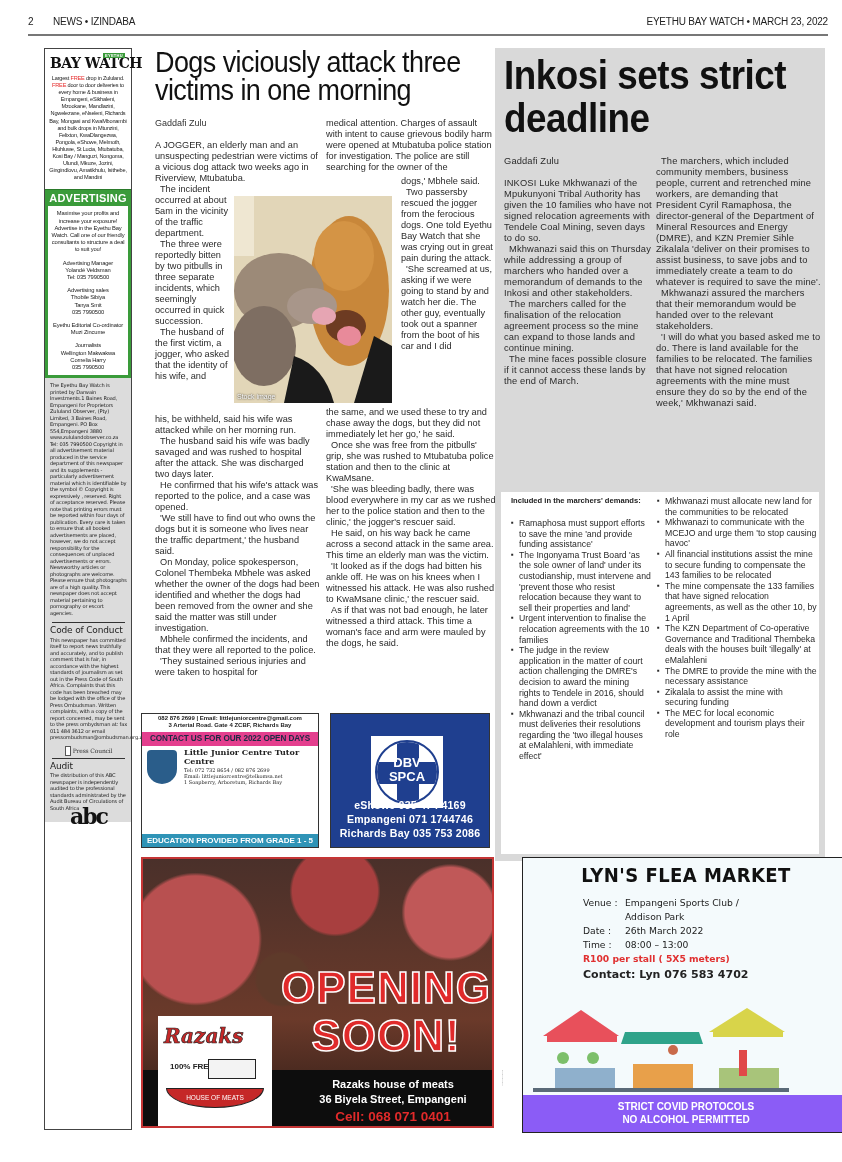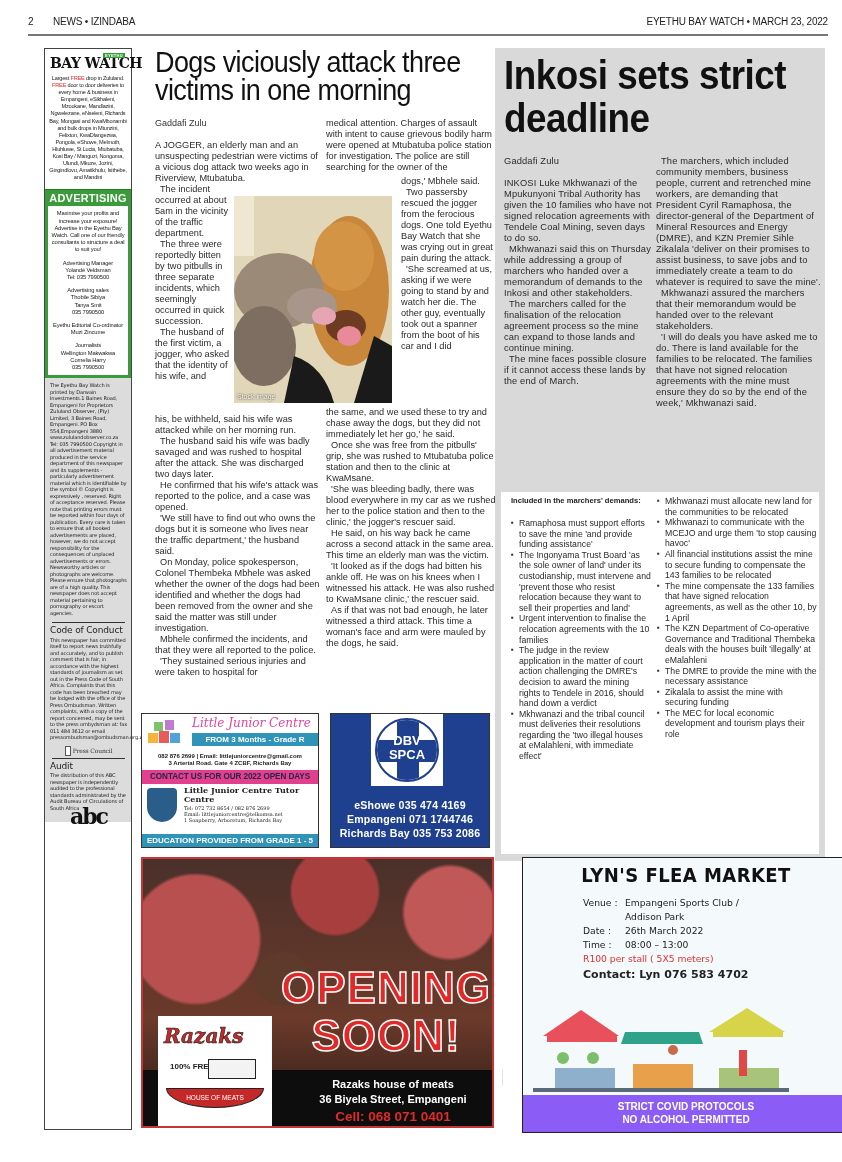--- a/index.html
+++ b/index.html
@@ -57,21 +57,21 @@
   .ljc-from { position: absolute; left: 50px; top: 19px; width: 126px; height: 13px; background: #2f94b7; color: #fff; font-weight: bold; font-size: 8px; text-align: center; line-height: 13px; }
   .ljc-contact { text-align: center; font-weight: bold; font-size: 6px; line-height: 7px; color: #222; margin-top: 1px; }
   .ljc-pink { background: #e43f8e; color: #1c2a44; font-weight: bold; font-size: 8.2px; text-align: center; line-height: 14px; margin-top: 3px; letter-spacing: -0.1px; }
   .ljc-tutor { position: relative; height: 46px; }
   .ljc-shield { position: absolute; left: 5px; top: 4px; width: 30px; height: 34px; background: #2a5d8a; border-radius: 4px 4px 15px 15px; }
   .ljc-tname { position: absolute; left: 42px; top: 2px; font-family: "DejaVu Serif", serif; font-weight: bold; font-size: 8px; line-height: 9px; color: #222; }
   .ljc-tinfo { position: absolute; left: 42px; top: 21px; font-family: "DejaVu Serif", serif; font-size: 5px; line-height: 6px; color: #222; }
   .ljc-edu { position: absolute; left: 0; bottom: 0; width: 100%; background: #2f94b7; color: #fff; font-weight: bold; font-size: 8px; text-align: center; line-height: 13px; }
 
   .ad-spca { position: absolute; left: 330px; top: 713px; width: 160px; height: 135px; background: #1f3f8f; border: 1px solid #333; }
-  .spca-logo { position: absolute; left: 40px; top: 0; width: 72px; height: 72px; background: #fff; }
+  .spca-logo { position: absolute; left: 40px; top: 22px; width: 72px; height: 72px; background: #fff; }
   .spca-circle { position: absolute; left: 4px; top: 4px; width: 64px; height: 64px; border: 2px solid #1f3f8f; border-radius: 50%; overflow: hidden; background: #fff; }
   .spca-v { position: absolute; left: 20px; top: 0; width: 22px; height: 64px; background: #1f3f8f; }
   .spca-h { position: absolute; left: 0; top: 20px; width: 64px; height: 22px; background: #1f3f8f; }
   .spca-txt { position: absolute; left: 0; top: 14px; width: 100%; text-align: center; color: #fff; font-weight: bold; font-size: 13px; line-height: 14px; }
   .spca-lines { position: absolute; left: 0; top: 84px; width: 100%; text-align: center; color: #fff; font-weight: bold; font-size: 10.6px; line-height: 14px; letter-spacing: 0.2px; }
 
   
   .ad-razaks { position: absolute; left: 141px; top: 857px; width: 353px; height: 271px; border: 2px solid #c53535; background: #3a2420; overflow: hidden; }
   .rz-bg { position: absolute; inset: 0; background:
       radial-gradient(circle at 15% 30%, #b85050 0 18%, transparent 19%),
@@ -87,21 +87,21 @@
   .rz-logo .nm { position: absolute; left: 6px; top: 8px; font-family: "DejaVu Serif", serif; font-style: italic; font-weight: bold; font-size: 20px; color: #c52828; -webkit-text-stroke: 0.6px #222; }
   .rz-logo .fresh { position: absolute; left: 12px; top: 47px; font-size: 8px; line-height: 8px; color: #222; font-weight: bold; }
   .rz-logo .cleaver { position: absolute; left: 50px; top: 43px; width: 48px; height: 20px; border: 1.5px solid #222; background: #f3f3f3; }
   .rz-logo .ribbon { position: absolute; left: 8px; top: 72px; width: 98px; height: 20px; background: #c52828; border-radius: 0 0 50% 50% / 0 0 100% 100%; color: #fff; font-size: 6.5px; text-align: center; line-height: 18px; border: 1px solid #222; }
 
   .ad-flea { position: absolute; left: 522px; top: 857px; width: 328px; height: 276px; border: 1.5px solid #222; background: #f4fafc; overflow: hidden; }
   .fl-title { position: absolute; left: 0; top: 5px; width: 100%; text-align: center; font-family: "DejaVu Sans", sans-serif; font-weight: bold; font-size: 20px; letter-spacing: 0.5px; color: #111; transform: scaleX(0.9); }
   .fl-rows { position: absolute; left: 60px; top: 38px; font-family: "DejaVu Sans", sans-serif; font-size: 9.2px; line-height: 14px; color: #222; }
   .fl-row { display: flex; }
   .fl-row .k { width: 42px; }
-  .fl-price { color: #e03030; font-weight: normal; font-size: 9.2px; }
+  .fl-price { color: #e03030; font-weight: bold; font-size: 9.2px; }
   .fl-contact { font-weight: bold; font-size: 11px; margin-top: 2px; }
   .fl-scene { position: absolute; left: 10px; top: 148px; width: 256px; height: 90px; }
   .fl-red { position: absolute; left: 0; bottom: 0; width: 100%; height: 37px; background: #8b5cf6; color: #fff; font-weight: bold; font-size: 10px; line-height: 13px; text-align: center; padding-top: 5px; }
   .side-code { position: absolute; font-size: 4px; color: #555; writing-mode: vertical-rl; transform: rotate(180deg); }
 </style>
 </head>
 <body>
 
 <div class="hdr">
   <span class="pg">2</span>
@@ -226,21 +226,21 @@
     <div>Gaddafi Zulu</div>
     <div style="height:11px"></div>
     <div>INKOSI Luke Mkhwanazi of the Mpukunyoni Tribal Authority has given the 10 families who have not signed relocation agreements with Tendele Coal Mining, seven days to do so.</div>
     <div class="p-ind">Mkhwanazi said this on Thursday while addressing a group of marchers who handed over a memorandum of demands to the Inkosi and other stakeholders.</div>
     <div class="p-ind">The marchers called for the finalisation of the relocation agreement process so the mine can expand to those lands and continue mining.</div>
     <div class="p-ind">The mine faces possible closure if it cannot access these lands by the end of March.</div>
   </div>
   <div class="ink-col" style="left:161px; top:108px; width:165px;">
     <div class="p-ind">The marchers, which included community members, business people, current and retrenched mine workers, are demanding that President Cyril Ramaphosa, the director-general of the Department of Mineral Resources and Energy (DMRE), and KZN Premier Sihle Zikalala 'deliver on their promises to assist business, to save jobs and to immediately create a team to do whatever is required to save the mine'.</div>
     <div class="p-ind">Mkhwanazi assured the marchers that their memorandum would be handed over to the relevant stakeholders.</div>
-    <div class="p-ind">'I will do deals you have asked me to do. There is land available for the families to be relocated. The families that have not signed relocation agreements with the mine must ensure they do so by the end of the week,' Mkhwanazi said.</div>
+    <div class="p-ind">'I will do what you based asked me to do. There is land available for the families to be relocated. The families that have not signed relocation agreements with the mine must ensure they do so by the end of the week,' Mkhwanazi said.</div>
   </div>
 
   <div class="demands">
     <div class="hd">Included in the marchers' demands:</div>
     <ul class="dlist" style="left:10px; top:26px; width:140px;">
       <li>Ramaphosa must support efforts to save the mine 'and provide funding assistance'</li>
       <li>The Ingonyama Trust Board 'as the sole owner of land' under its custodianship, must intervene and 'prevent those who resist relocation because they want to sell their properties and land'</li>
       <li>Urgent intervention to finalise the relocation agreements with the 10 families</li>
       <li>The judge in the review application in the matter of court action challenging the DMRE's decision to award the mining rights to Tendele in 2016, should hand down a verdict</li>
       <li>Mkhwanazi and the tribal council must deliveries their resolutions regarding the 'two illegal houses at eMalahleni, with immediate effect'</li>
@@ -252,31 +252,20 @@
       <li>The mine compensate the 133 families that have signed relocation agreements, as well as the other 10, by 1 April</li>
       <li>The KZN Department of Co-operative Governance and Traditional Thembeka deals with the houses built 'illegally' at eMalahleni</li>
       <li>The DMRE to provide the mine with the necessary assistance</li>
       <li>Zikalala to assist the mine with securing funding</li>
       <li>The MEC for local economic development and tourism plays their role</li>
     </ul>
   </div>
 </div>
 
 <div class="ad-ljc">
-  <div class="ljc-top">
-    <svg class="ljc-blocks" viewBox="0 0 40 30">
-      <rect x="2" y="16" width="10" height="10" fill="#f4b53a"></rect>
-      <rect x="13" y="14" width="10" height="12" fill="#e95a5a"></rect>
-      <rect x="24" y="16" width="10" height="10" fill="#4fa3d8"></rect>
-      <rect x="8" y="5" width="9" height="9" fill="#7cc36b"></rect>
-      <rect x="19" y="3" width="9" height="10" fill="#c07ad0"></rect>
-    </svg>
-    <span class="ljc-name">Little Junior Centre</span>
-    <div class="ljc-from">FROM 3 Months - Grade R</div>
-  </div>
   <div class="ljc-contact">
     <div>082 876 2699  |  Email: littlejuniorcentre@gmail.com</div>
     <div>3 Arterial Road. Gate 4 ZCBF, Richards Bay</div>
   </div>
   <div class="ljc-pink">CONTACT US FOR OUR 2022 OPEN DAYS</div>
   <div class="ljc-tutor">
     <div class="ljc-shield"></div>
     <div class="ljc-tname">Little Junior Centre Tutor Centre</div>
     <div class="ljc-tinfo">
       <div>Tel: 072 732 8654 / 082 876 2699</div>

